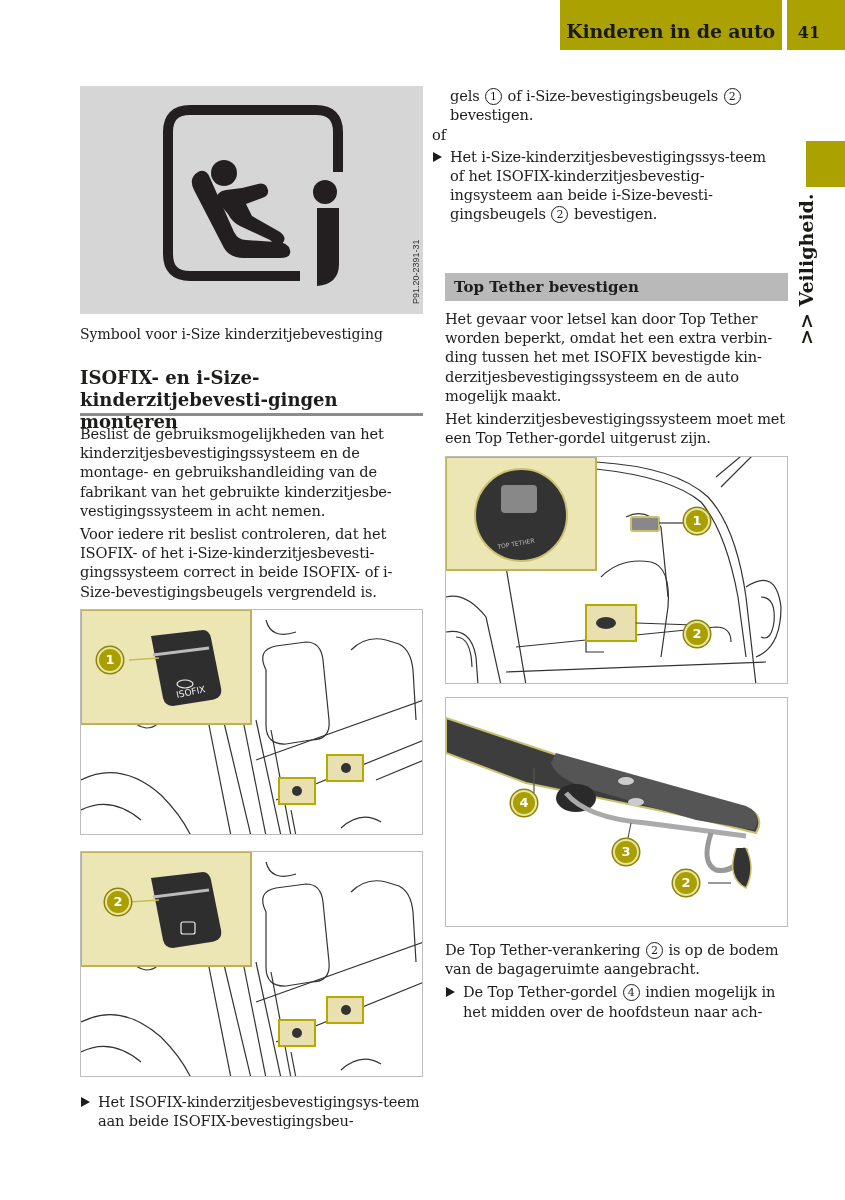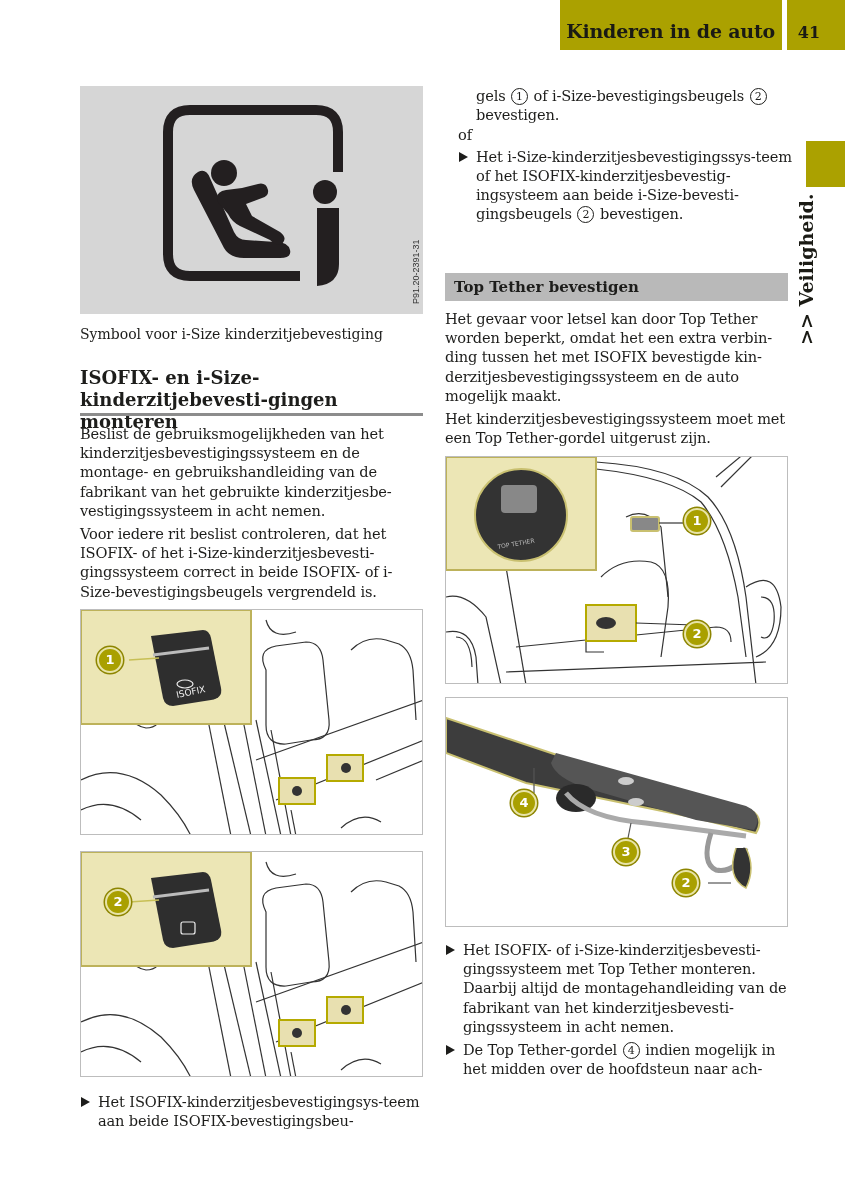--- a/index.html
+++ b/index.html
@@ -134,21 +134,21 @@
     <rect x="100" y="70" width="14" height="12" rx="2" fill="none" stroke="#eee" stroke-width="1.2"></rect>
     <path d="M48 50 L78 48" stroke="#c7bf55" stroke-width="1.5"></path>
   </svg>
   <div class="callout" style="left:24px;top:37px;">2</div>
 </div>
 
 <div class="body-text" style="left:80px;top:1092px;width:343px;">
   <div class="bullet"><span>Het ISOFIX-kinderzitjesbevestigingsys-teem aan beide ISOFIX-bevestigingsbeu-</span></div>
 </div>
 
-<div class="body-text" style="left:458px;top:86px;width:343px;">
+<div class="body-text" style="left:432px;top:86px;width:343px;">
   <div style="padding-left:18px;">
     <span>gels</span>
     <span class="circ">1</span>
     <span>of i-Size-bevestigingsbeugels</span>
     <span class="circ">2</span>
     <span>bevestigen.</span>
   </div>
   <p style="margin:1px 0 2px 0;">of</p>
   <div class="bullet">
     <span>Het i-Size-kinderzitjesbevestigingssys-teem of het ISOFIX-kinderzitjesbevestig-ingsysteem aan beide i-Size-bevesti-gingsbeugels</span>
@@ -212,19 +212,23 @@
     <path d="M88 70 L88 95" stroke="#555" stroke-width="1.2"></path>
     <path d="M185 125 L180 150" stroke="#555" stroke-width="1.2"></path>
     <path d="M262 185 L285 185" stroke="#555" stroke-width="1.2"></path>
   </svg>
   <div class="callout" style="left:65px;top:92px;">4</div>
   <div class="callout" style="left:167px;top:141px;">3</div>
   <div class="callout" style="left:227px;top:172px;">2</div>
 </div>
 
 <div class="body-text" style="left:445px;top:940px;width:343px;">
-  <div class="bullet" style="margin-bottom:4px;"><span>Het ISOFIX- of i-Size-kinderzitjesbevesti-gingssysteem met Top Tether monteren. Daarbij altijd de montagehandleiding van de fabrikant van het kinderzitjesbevesti-gingssysteem in acht nemen.</span></div>
+  <p>
+    <span>De Top Tether-verankering</span>
+    <span class="circ">2</span>
+    <span>is op de bodem van de bagageruimte aangebracht.</span>
+  </p>
   <div class="bullet">
     <span>De Top Tether-gordel</span>
     <span class="circ">4</span>
     <span>indien mogelijk in het midden over de hoofdsteun naar ach-</span>
   </div>
 </div>
 
 </body></html>

